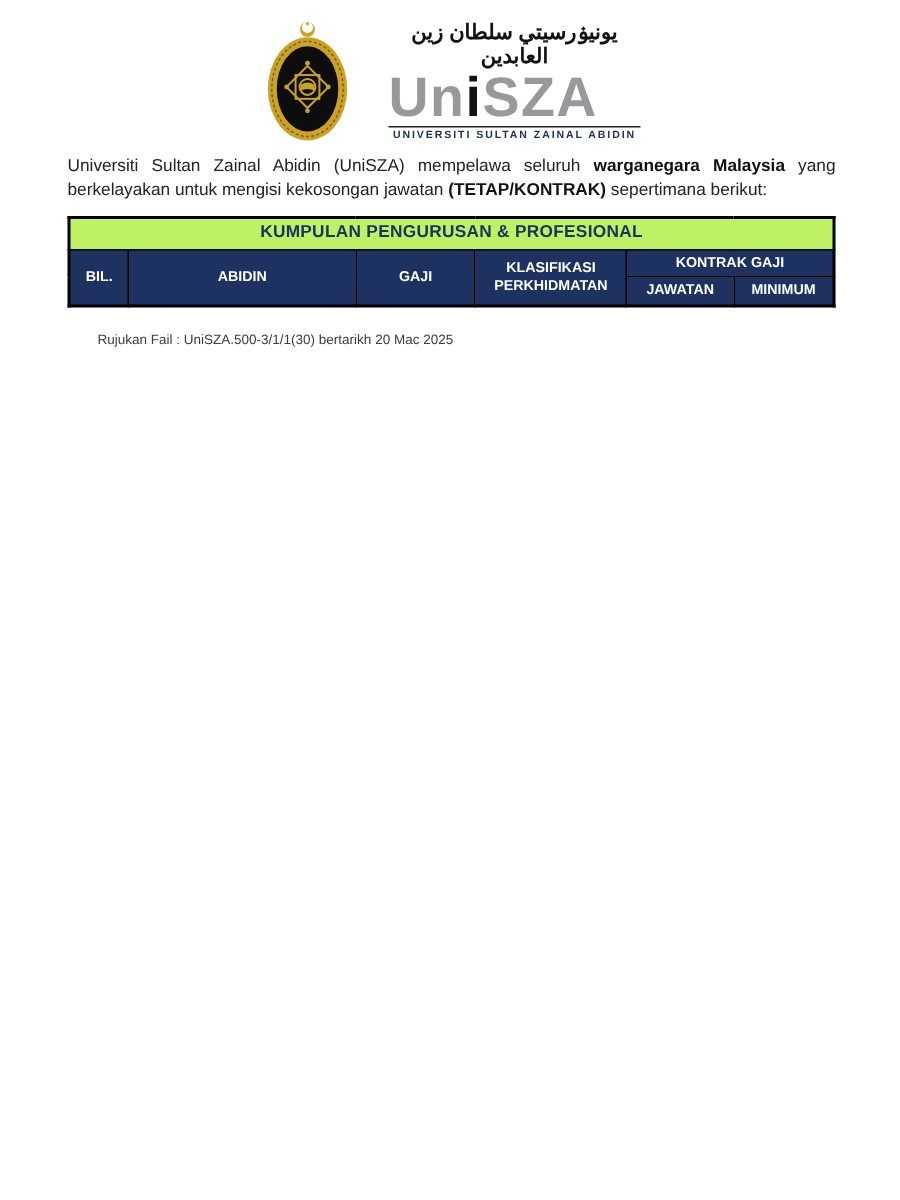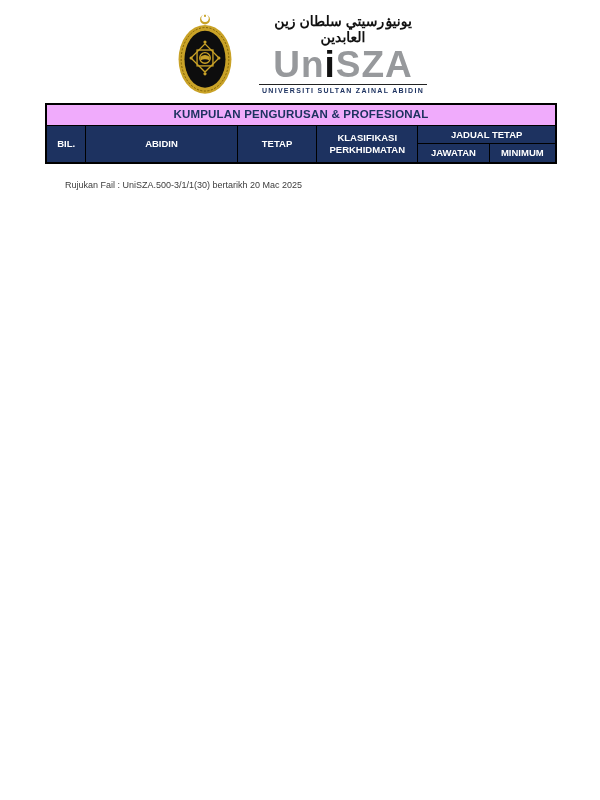--- a/index.html
+++ b/index.html
@@ -5,34 +5,34 @@
   * { margin: 0; padding: 0; box-sizing: border-box; }
   html, body { width: 600px; background: #ffffff; }
   body { font-family: "Liberation Sans", sans-serif; color: #1a1a1a; }
   .page { width: 600px; height: 800px; padding: 13px 43px 0 45px; overflow: hidden; }
 
   
   .logo-row { display: flex; justify-content: center; align-items: center; gap: 24px; margin-bottom: 8px; }
   .crest { flex: 0 0 auto; }
   .wordmark { display: flex; flex-direction: column; align-items: stretch; width: 168px; }
   .jawi { font-size: 14px; font-weight: bold; color: #111; text-align: center; line-height: 1.1; letter-spacing: 1px; }
-  .unisza { font-size: 37px; font-weight: bold; letter-spacing: 1px; line-height: 1.0; text-align: center; margin-top: 1px; }
+  .unisza { font-size: 37px; font-weight: bold; letter-spacing: 1px; line-height: 1.0; text-align: left; margin-top: 1px; }
   .unisza .g { color: #97999c; }
   .unisza .i { color: #111111; }
   .subline { border-top: 1.5px solid #222; margin-top: 1px; padding-top: 2px; font-size: 7px; font-weight: bold; color: #1d3260; letter-spacing: 1.3px; text-align: center; white-space: nowrap; }
 
   
   .intro { font-size: 11.5px; line-height: 1.4; text-align: justify; color: #222; margin: 6px 0 9px 0; }
   .intro b { color: #111; }
 
   
   table { width: 100%; border-collapse: collapse; table-layout: fixed; }
   table, th, td { border: 1px solid #000; }
   table { border: 2px solid #000; }
-  th.title { background: #f0abfc; color: #1d3260; font-size: 11.5px; font-weight: bold; padding: 3px 18px; letter-spacing: 0.2px; }
+  th.title { background: #bef264; color: #1d3260; font-size: 11.5px; font-weight: bold; padding: 3px 18px; letter-spacing: 0.2px; }
   th { background: #1d3260; color: #ffffff; font-size: 9.5px; font-weight: bold; padding: 3px 2px; line-height: 1.2; }
   th.pre { white-space: pre-line; }
 
   
   .footer { margin-top: 16px; font-size: 9px; color: #3c3c3c; padding-left: 20px; }
 </style>
 </head>
 <body>
 
 <div class="page">
@@ -61,41 +61,42 @@
         <path d="M38 66 q7 -5 14 0 l0 6 q-7 -4 -14 0 z"></path>
       </g>
     </svg>
     <div class="wordmark">
       <div class="jawi">يونيۏرسيتي سلطان زين العابدين</div>
       <div class="unisza"><span class="g">Un</span><span class="i">i</span><span class="g">SZA</span></div>
       <div class="subline">UNIVERSITI SULTAN ZAINAL ABIDIN</div>
     </div>
   </div>
 
+  <p class="intro"><span>Universiti Sultan Zainal Abidin (UniSZA) mempelawa seluruh </span><b>warganegara Malaysia</b><span> yang berkelayakan untuk mengisi kekosongan jawatan </span><b>(TETAP/KONTRAK)</b><span> sepertimana berikut:</span></p>
 
   <table>
     <colgroup>
       <col style="width:7.8%">
         <col style="width:29.7%">
         <col style="width:15.6%">
         <col style="width:19.8%">
         <col style="width:14.0%">
         <col style="width:13.1%">
     </colgroup>
     <thead>
       <tr>
         <th class="title" colspan="6">KUMPULAN PENGURUSAN &amp; PROFESIONAL</th>
       </tr>
       <tr>
         <th rowspan="2">BIL.</th>
         <th rowspan="2">ABIDIN</th>
-        <th rowspan="2">TETAP</th>
+        <th rowspan="2">GAJI</th>
         <th rowspan="2" class="pre">KLASIFIKASI
 PERKHIDMATAN</th>
-        <th colspan="2">JADUAL TETAP</th>
+        <th colspan="2">KONTRAK GAJI</th>
       </tr>
       <tr>
         <th>JAWATAN</th>
         <th>MINIMUM</th>
       </tr>
     </thead>
     <tbody id="tbody"></tbody>
   </table>
 
   <div class="footer">Rujukan Fail : UniSZA.500-3/1/1(30) bertarikh 20 Mac 2025</div>

